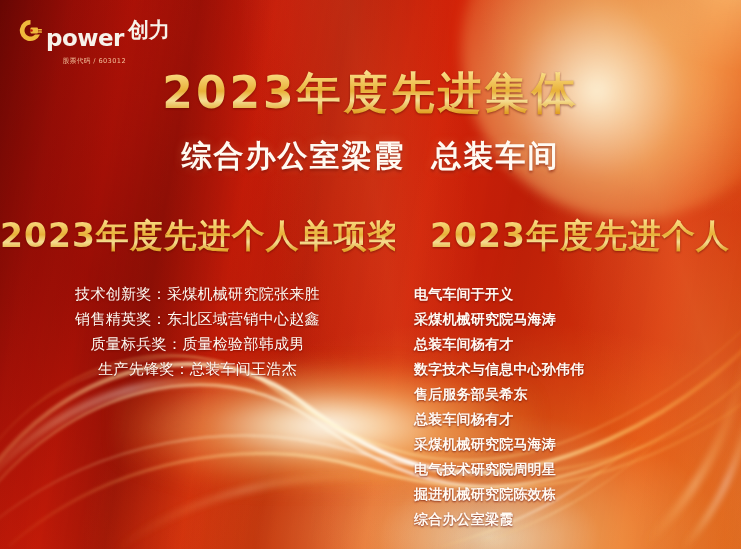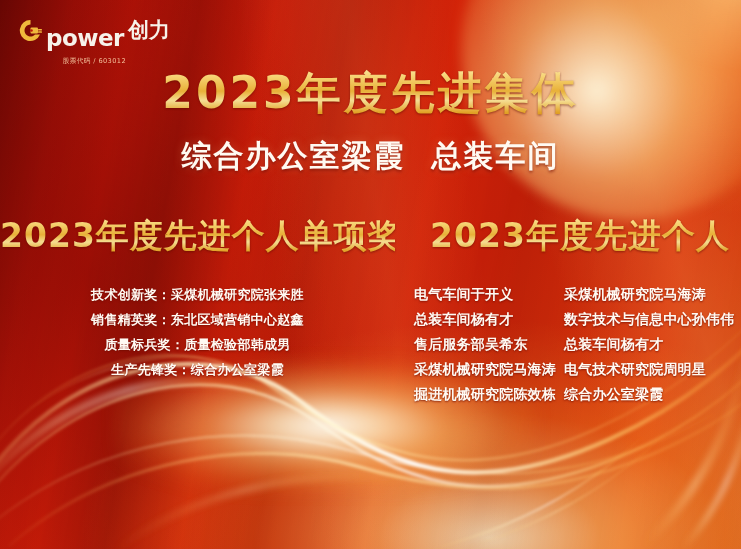--- a/index.html
+++ b/index.html
@@ -173,32 +173,33 @@
     flex-direction: column;
     align-items: center;
   }
   .col-right {
     width: 346px;
     display: flex;
     flex-direction: column;
     align-items: center;
   }
   .award-line {
-    font-size: 13px;
-    font-weight: bold;
+    font-size: 15px;
+    font-weight: normal;
     color: #fffaf3;
     line-height: 25px;
     white-space: nowrap;
     text-shadow: 0 1px 2px rgba(110,12,0,0.75);
     letter-spacing: 0.3px;
   }
   .pair-row {
     display: flex;
     width: 308px;
     line-height: 25px;
+    flex-direction: column;
   }
   .pair-a, .pair-b {
     font-size: 14px;
     font-weight: bold;
     color: #fffaf3;
     white-space: nowrap;
     text-shadow: 0 1px 2px rgba(110,12,0,0.75);
     letter-spacing: 0.2px;
   }
   .pair-a { width: 150px; }
@@ -281,21 +282,21 @@
   <div class="section-heads">
     <div class="sec-head sec-head-left gold">2023年度先进个人单项奖</div>
     <div class="sec-head sec-head-right gold">2023年度先进个人</div>
   </div>
 
   <div class="columns">
     <div class="col-left">
       <div class="award-line">技术创新奖：采煤机械研究院张来胜</div>
       <div class="award-line">销售精英奖：东北区域营销中心赵鑫</div>
       <div class="award-line">质量标兵奖：质量检验部韩成男</div>
-      <div class="award-line">生产先锋奖：综合办公室梁霞</div>
+      <div class="award-line">生产先锋奖：总装车间王浩杰</div>
     </div>
     <div class="col-right">
       <div class="pair-row">
         <span class="pair-a">电气车间于开义</span>
         <span class="pair-b">采煤机械研究院马海涛</span>
       </div>
       <div class="pair-row">
         <span class="pair-a">总装车间杨有才</span>
         <span class="pair-b">数字技术与信息中心孙伟伟</span>
       </div>

